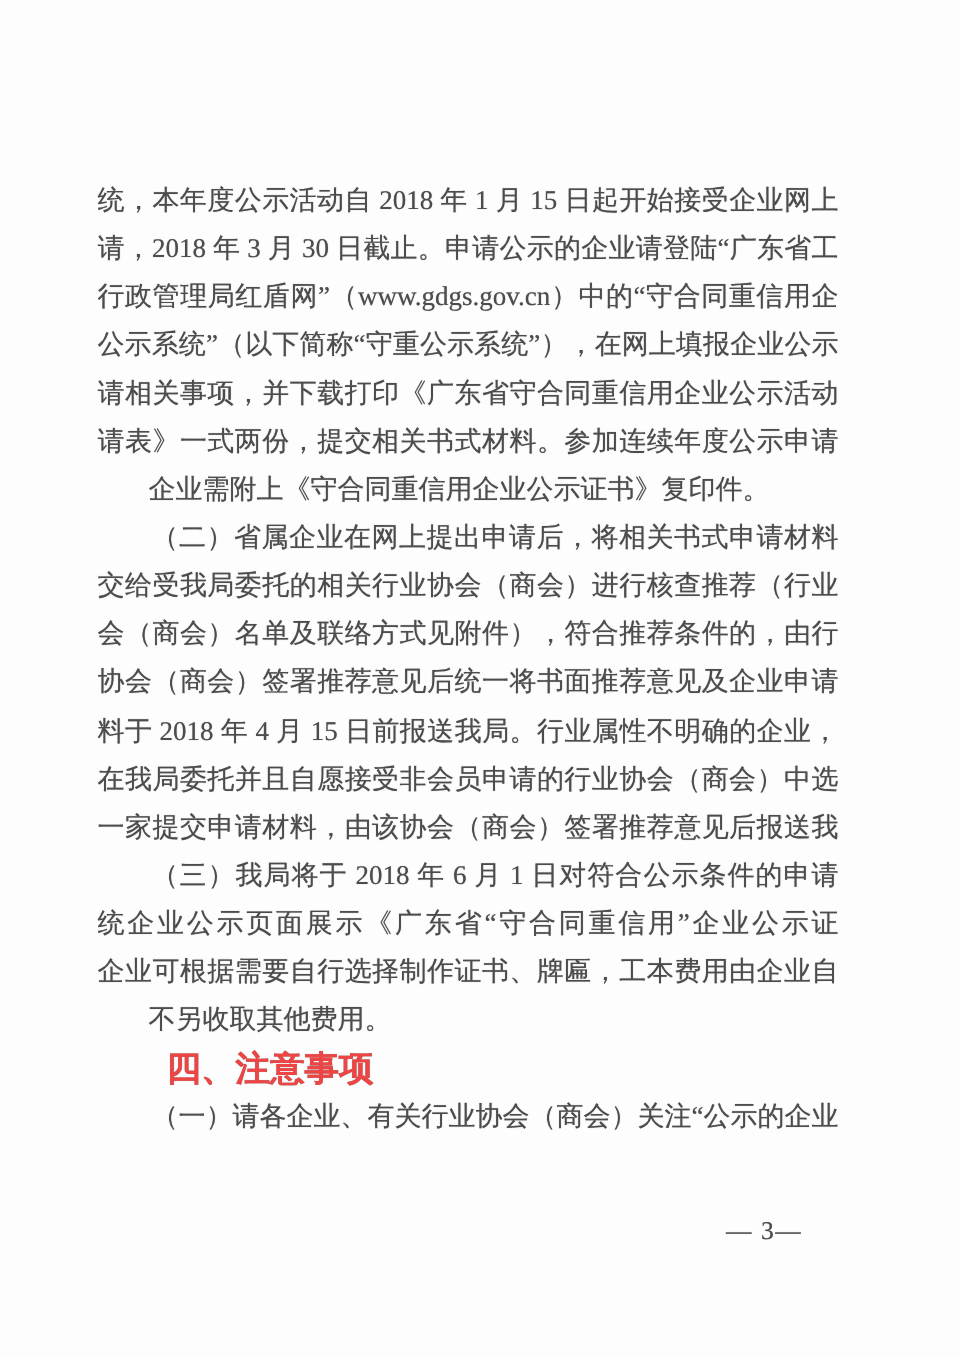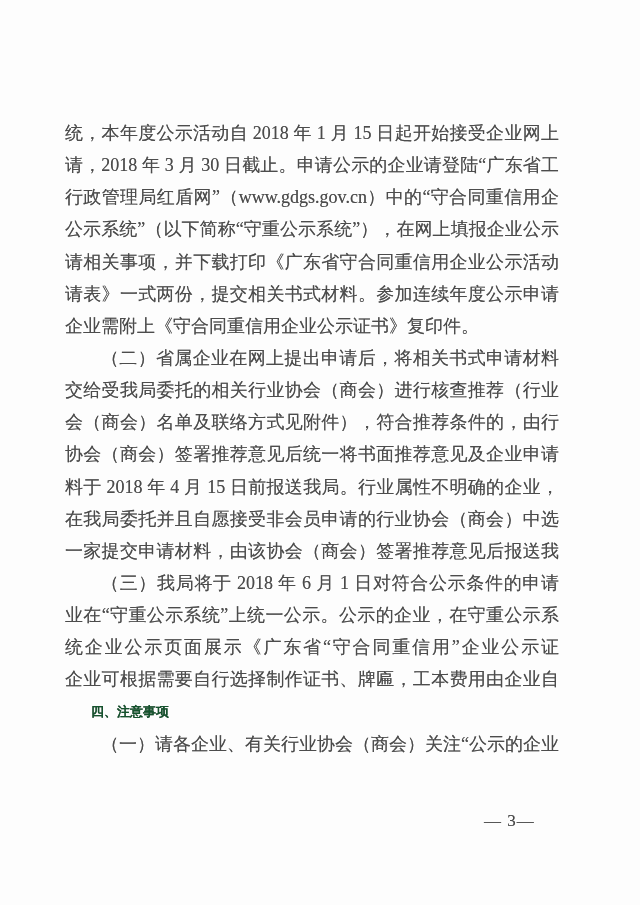--- a/index.html
+++ b/index.html
@@ -30,29 +30,30 @@
     color: #4c4c4c;
     text-align: justify;
     text-align-last: justify;
     text-shadow: 0 0 0.6px rgba(76,76,76,0.65);
     white-space: normal;
     overflow: hidden;
   }
   .ln.end {
     text-align: left;
     text-align-last: left;
+    margin-left: 34px;
   }
   .ln.ind {
     text-indent: 2em;
   }
   .ln.heading {
     font-family: "Liberation Sans", "DejaVu Sans", sans-serif;
     font-weight: bold;
-    color: #14532d;
-    font-size: 13px;
+    color: #ef4444;
+    font-size: 23px;
     text-align: left;
     text-align-last: left;
     text-shadow: 0 0 0.5px rgba(53,53,53,0.7);
   }
   .pagenum {
     position: absolute;
     left: 484px;
     top: 810px;
     font-size: 17px;
     line-height: 22px;
@@ -75,20 +76,20 @@
     <p class="ln j">请表》一式两份，提交相关书式材料。参加连续年度公示申请的</p>
     <p class="ln end">企业需附上《守合同重信用企业公示证书》复印件。</p>
     <p class="ln j ind">（二）省属企业在网上提出申请后，将相关书式申请材料提</p>
     <p class="ln j">交给受我局委托的相关行业协会（商会）进行核查推荐（行业协</p>
     <p class="ln j">会（商会）名单及联络方式见附件），符合推荐条件的，由行业</p>
     <p class="ln j">协会（商会）签署推荐意见后统一将书面推荐意见及企业申请材</p>
     <p class="ln j">料于 2018 年 4 月 15 日前报送我局。行业属性不明确的企业，可</p>
     <p class="ln j">在我局委托并且自愿接受非会员申请的行业协会（商会）中选择</p>
     <p class="ln j">一家提交申请材料，由该协会（商会）签署推荐意见后报送我局。</p>
     <p class="ln j ind">（三）我局将于 2018 年 6 月 1 日对符合公示条件的申请企</p>
-    <p class="ln j">业在“守重公示系统”上统一公示。公示的企业，在守重公示系</p>
     <p class="ln j">统企业公示页面展示《广东省“守合同重信用”企业公示证书》；</p>
     <p class="ln j">企业可根据需要自行选择制作证书、牌匾，工本费用由企业自理，</p>
+    <p class="ln end">不另收取其他费用。</p>
     <h2 class="ln heading ind">四、注意事项</h2>
     <p class="ln j ind">（一）请各企业、有关行业协会（商会）关注“公示的企业</p>
   </main>
   <div class="pagenum">— 3—</div>
 </div>
 
 </body></html>

